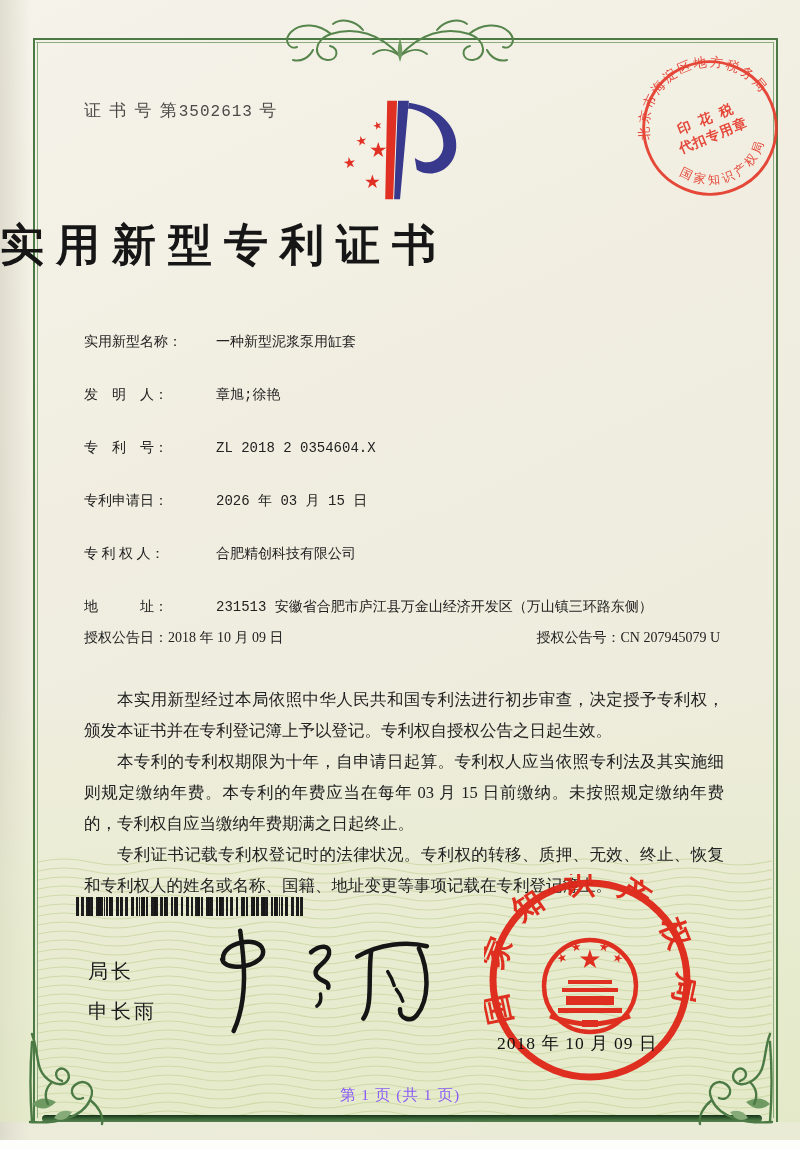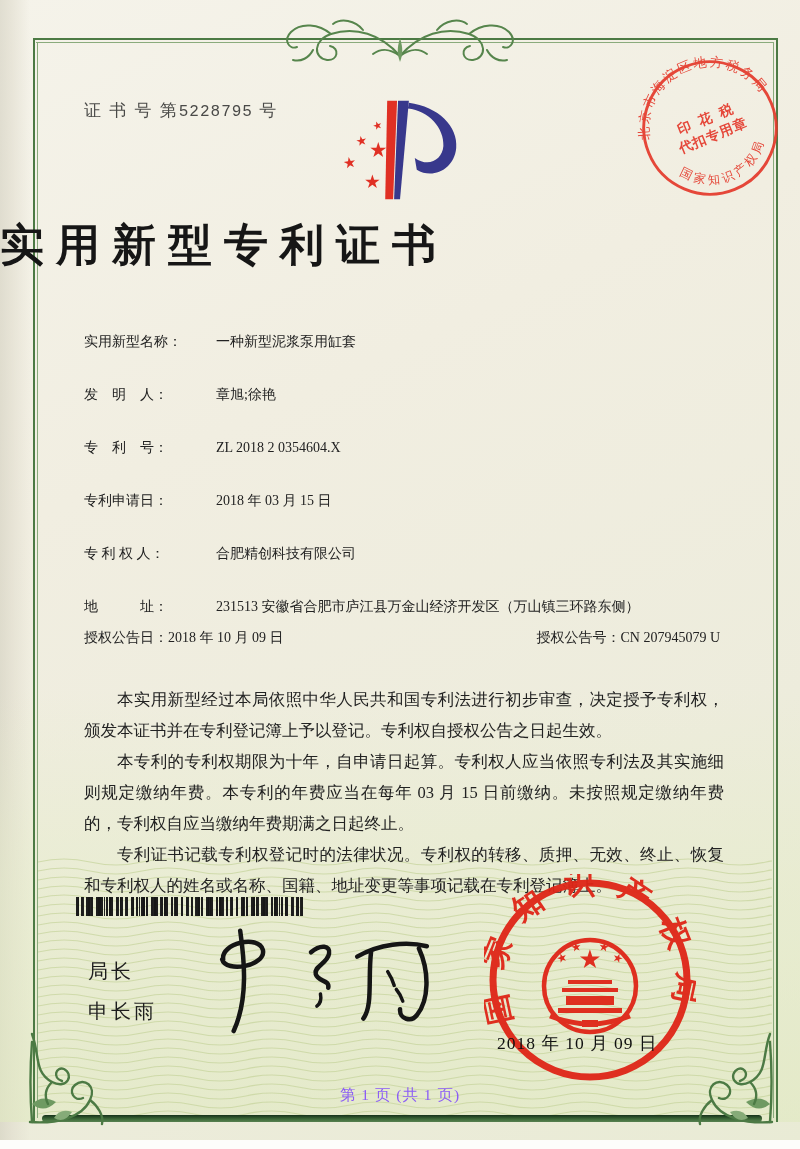--- a/index.html
+++ b/index.html
@@ -28,21 +28,21 @@
   
   .certno{position:absolute;left:84px;top:99px;font-size:17px;letter-spacing:2px;color:#4a4a48;}
   .certno .digits{font-family:"Liberation Mono","DejaVu Sans Mono",monospace;font-size:16px;letter-spacing:1px;color:#4a4a48;}
   .logo{position:absolute;left:332px;top:98px;width:138px;height:106px;}
   .title{position:absolute;left:0;right:10px;top:216px;text-align:left;
     font-size:44px;font-weight:bold;letter-spacing:12px;color:#161616;}
   .fields{position:absolute;left:84px;right:80px;top:331px;font-size:14px;line-height:22px;}
   .frow{display:flex;margin-bottom:31px;}
   .frow.addr{margin-bottom:9px;}
   .flabel{flex:0 0 132px;white-space:pre-wrap;}
-  .fvalue{flex:1;max-width:486px;}
+  .fvalue{flex:1;max-width:486px;font-family:Liberation Mono, monospace;}
   .grantrow{display:flex;justify-content:space-between;margin-top:0;}
   .grantrow .part{display:flex;text-align:right;}
   .paras{position:absolute;left:84px;right:76px;top:684px;font-size:16.5px;line-height:31px;text-align:justify;}
   .paras p{margin:0;text-indent:2em;}
   .barcode{position:absolute;left:76px;top:897px;width:229px;height:19px;
     background:
       repeating-linear-gradient(90deg,#1c1c1c 0 2px,rgba(0,0,0,0) 2px 5px),
       repeating-linear-gradient(90deg,#222 0 1px,rgba(0,0,0,0) 1px 7px),
       repeating-linear-gradient(90deg,#161616 0 3px,rgba(0,0,0,0) 3px 11px);}
   .signer{position:absolute;left:88px;top:958px;font-size:20px;color:#1d1d1d;letter-spacing:3px;}
@@ -139,21 +139,21 @@
     <path d="M88 94 C 62 96 36 90 28 72 C 21 58 34 49 43 57 C 50 63 44 74 35 70"></path>
     <path d="M86 14 C 88 40 88 68 86 94"></path>
     <path d="M62 74 q 14 -8 24 2 q -12 10 -24 -2" fill="#6f9a62" stroke="none"></path>
     <path d="M46 84 q 12 -4 18 6 q -10 6 -18 -6" fill="#86ab78" stroke="none"></path>
     <path d="M66 54 C 72 60 74 68 70 76"></path>
     <path d="M28 72 C 20 78 14 88 16 96"></path>
   </g>
 </svg>
 
 <div class="certno">
-  <span>证 书 号 第</span><span class="digits">5228795</span> <span>号</span>
+  <span>证 书 号 第</span><span class="digits">3502613</span> <span>号</span>
 </div>
 
 <svg class="logo" viewBox="0 0 140 106">
   <text x="46" y="31" text-anchor="middle" font-size="11" fill="#e03024" transform="rotate(-18 46 27)">★</text>
   <text x="30" y="47" text-anchor="middle" font-size="13" fill="#e03024" transform="rotate(-12 30 43)">★</text>
   <text x="47" y="59" text-anchor="middle" font-size="21" fill="#e03024">★</text>
   <text x="18" y="70" text-anchor="middle" font-size="15" fill="#e03024" transform="rotate(-10 18 66)">★</text>
   <text x="41" y="91" text-anchor="middle" font-size="19" fill="#e03024">★</text>
   <polygon points="56,2 66,2 62,102 54,102" fill="#e03024"></polygon>
   <polygon points="67,2 78,2 69,102 63,102" fill="#38388c"></polygon>
@@ -184,21 +184,21 @@
   <div class="frow">
     <span class="flabel">发　明　人：</span>
     <span class="fvalue">章旭;徐艳</span>
   </div>
   <div class="frow">
     <span class="flabel">专　利　号：</span>
     <span class="fvalue">ZL 2018 2 0354604.X</span>
   </div>
   <div class="frow">
     <span class="flabel">专利申请日：</span>
-    <span class="fvalue">2018 年 03 月 15 日</span>
+    <span class="fvalue">2026 年 03 月 15 日</span>
   </div>
   <div class="frow">
     <span class="flabel">专 利 权 人：</span>
     <span class="fvalue">合肥精创科技有限公司</span>
   </div>
   <div class="frow addr">
     <span class="flabel">地　　　址：</span>
     <span class="fvalue">231513 安徽省合肥市庐江县万金山经济开发区（万山镇三环路东侧）</span>
   </div>
   <div class="grantrow">

